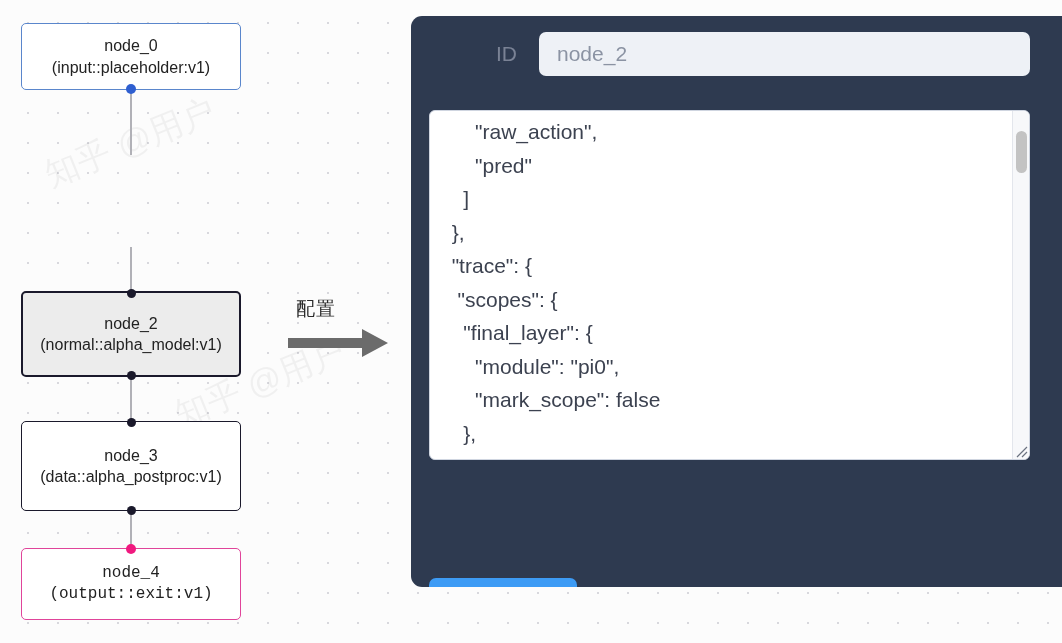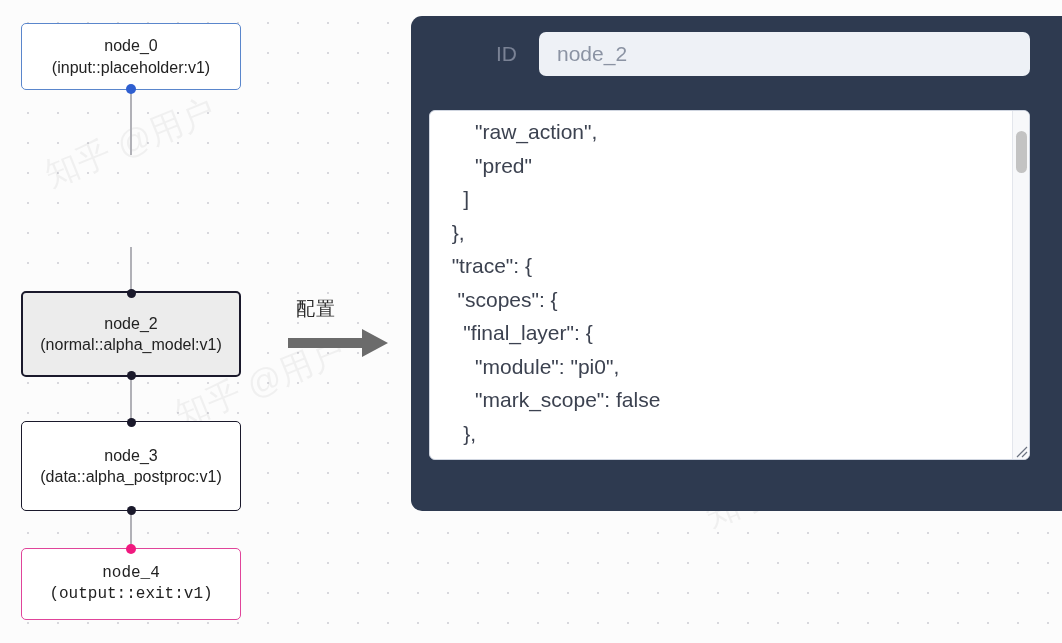--- a/index.html
+++ b/index.html
@@ -108,21 +108,21 @@
     position: absolute;
     left: 0; top: 30px;
   }
 
   
   #panel {
     position: absolute;
     left: 411px;
     top: 16px;
     width: 651px;
-    height: 495px;
+    height: 571px;
     background: #2e3a50;
     border-radius: 11px 0 0 11px;
     box-sizing: border-box;
     padding: 0;
     overflow: hidden;
     z-index: 10;
   }
   .field-row {
     display: flex;
     align-items: center;

